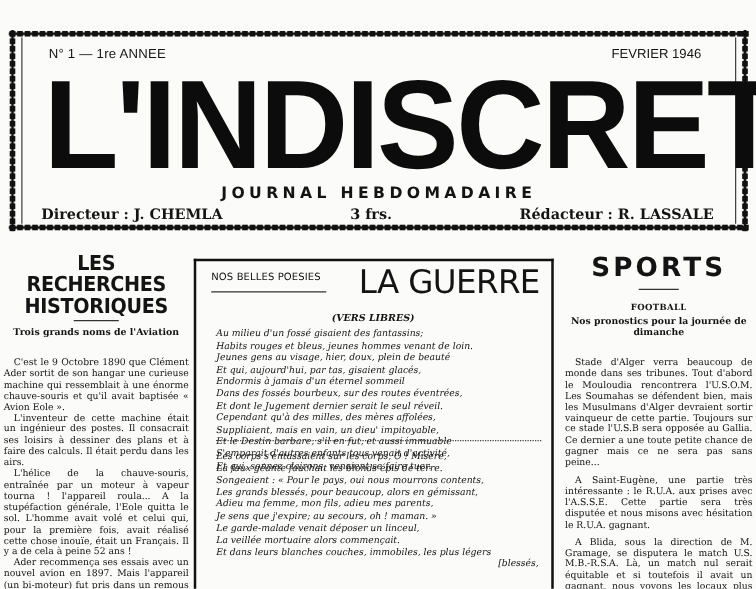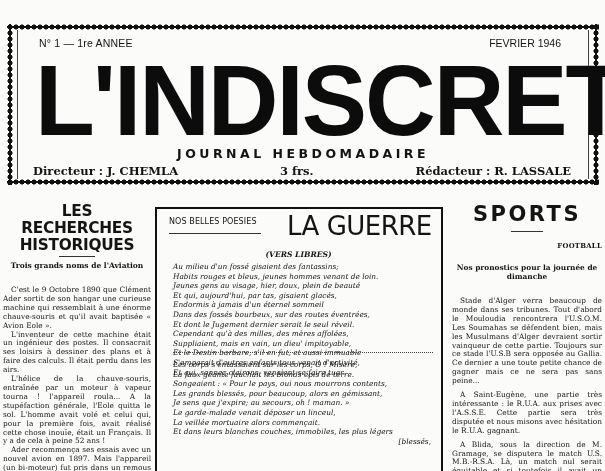--- a/index.html
+++ b/index.html
@@ -114,22 +114,22 @@
     .stanza-3 { top: 243px; margin-top: 20px; }
 
     
     .col-right { position: absolute; left: 452px; top: 203px; width: 150px; }
     .section-head-right {
       font-family: "DejaVu Sans", sans-serif; font-weight: bold; font-size: 21px;
       text-align: center; letter-spacing: 2.5px; line-height: 22px;
     }
     .head-rule-r { width: 32px; height: 1px; background: #333; margin: 6px auto 10px; }
     .sport-name {
-      font-family: "DejaVu Serif", serif; font-weight: bold; font-size: 6.8px; text-align: right;
-      letter-spacing: 0.3px; margin-bottom: 14px;
+      font-family: "DejaVu Serif", serif; font-weight: bold; font-size: 6.8px; text-align: center;
+      letter-spacing: 0.3px; margin-bottom: 3px;
     }
     .sport-sub {
       font-family: "DejaVu Serif", serif; font-weight: bold; font-size: 7.4px; text-align: center;
       line-height: 8.5px; margin-bottom: 4px;
     }
     .col-right .body-text p { margin-bottom: 5px; }
   </style>
 </head>
 <body>
 
@@ -189,20 +189,21 @@
     <span class="l">Et qui, sonnez clairons, venaient se faire tuer.</span>
   </div>
 
   <div class="dotted-sep"></div>
 
   <div class="poem-stanza stanza-2">
     <span class="l">Les corps s'entassaient sur les corps, O ! Misère,</span>
     <span class="l">La faux géante fauchait les blonds épis de terre.</span>
     <span class="l">Songeaient : « Pour le pays, oui nous mourrons contents,</span>
     <span class="l">Les grands blessés, pour beaucoup, alors en gémissant,</span>
+    <span class="l">Adieu ma femme, mon fils, adieu mes parents,</span>
     <span class="l">Je sens que j'expire; au secours, oh ! maman. »</span>
     <span class="l">Le garde-malade venait déposer un linceul,</span>
     <span class="l">La veillée mortuaire alors commençait.</span>
     <span class="l">Et dans leurs blanches couches, immobiles, les plus légers</span>
     <span class="r">[blessés,</span>
   </div>
 
   <div class="poem-stanza stanza-3">
     <span class="l">Voyaient, spectacle affreux, des amis s'en aller,</span>
     <span class="l">Et des gens en grand deuil. Puis venait le cercueil.</span>

